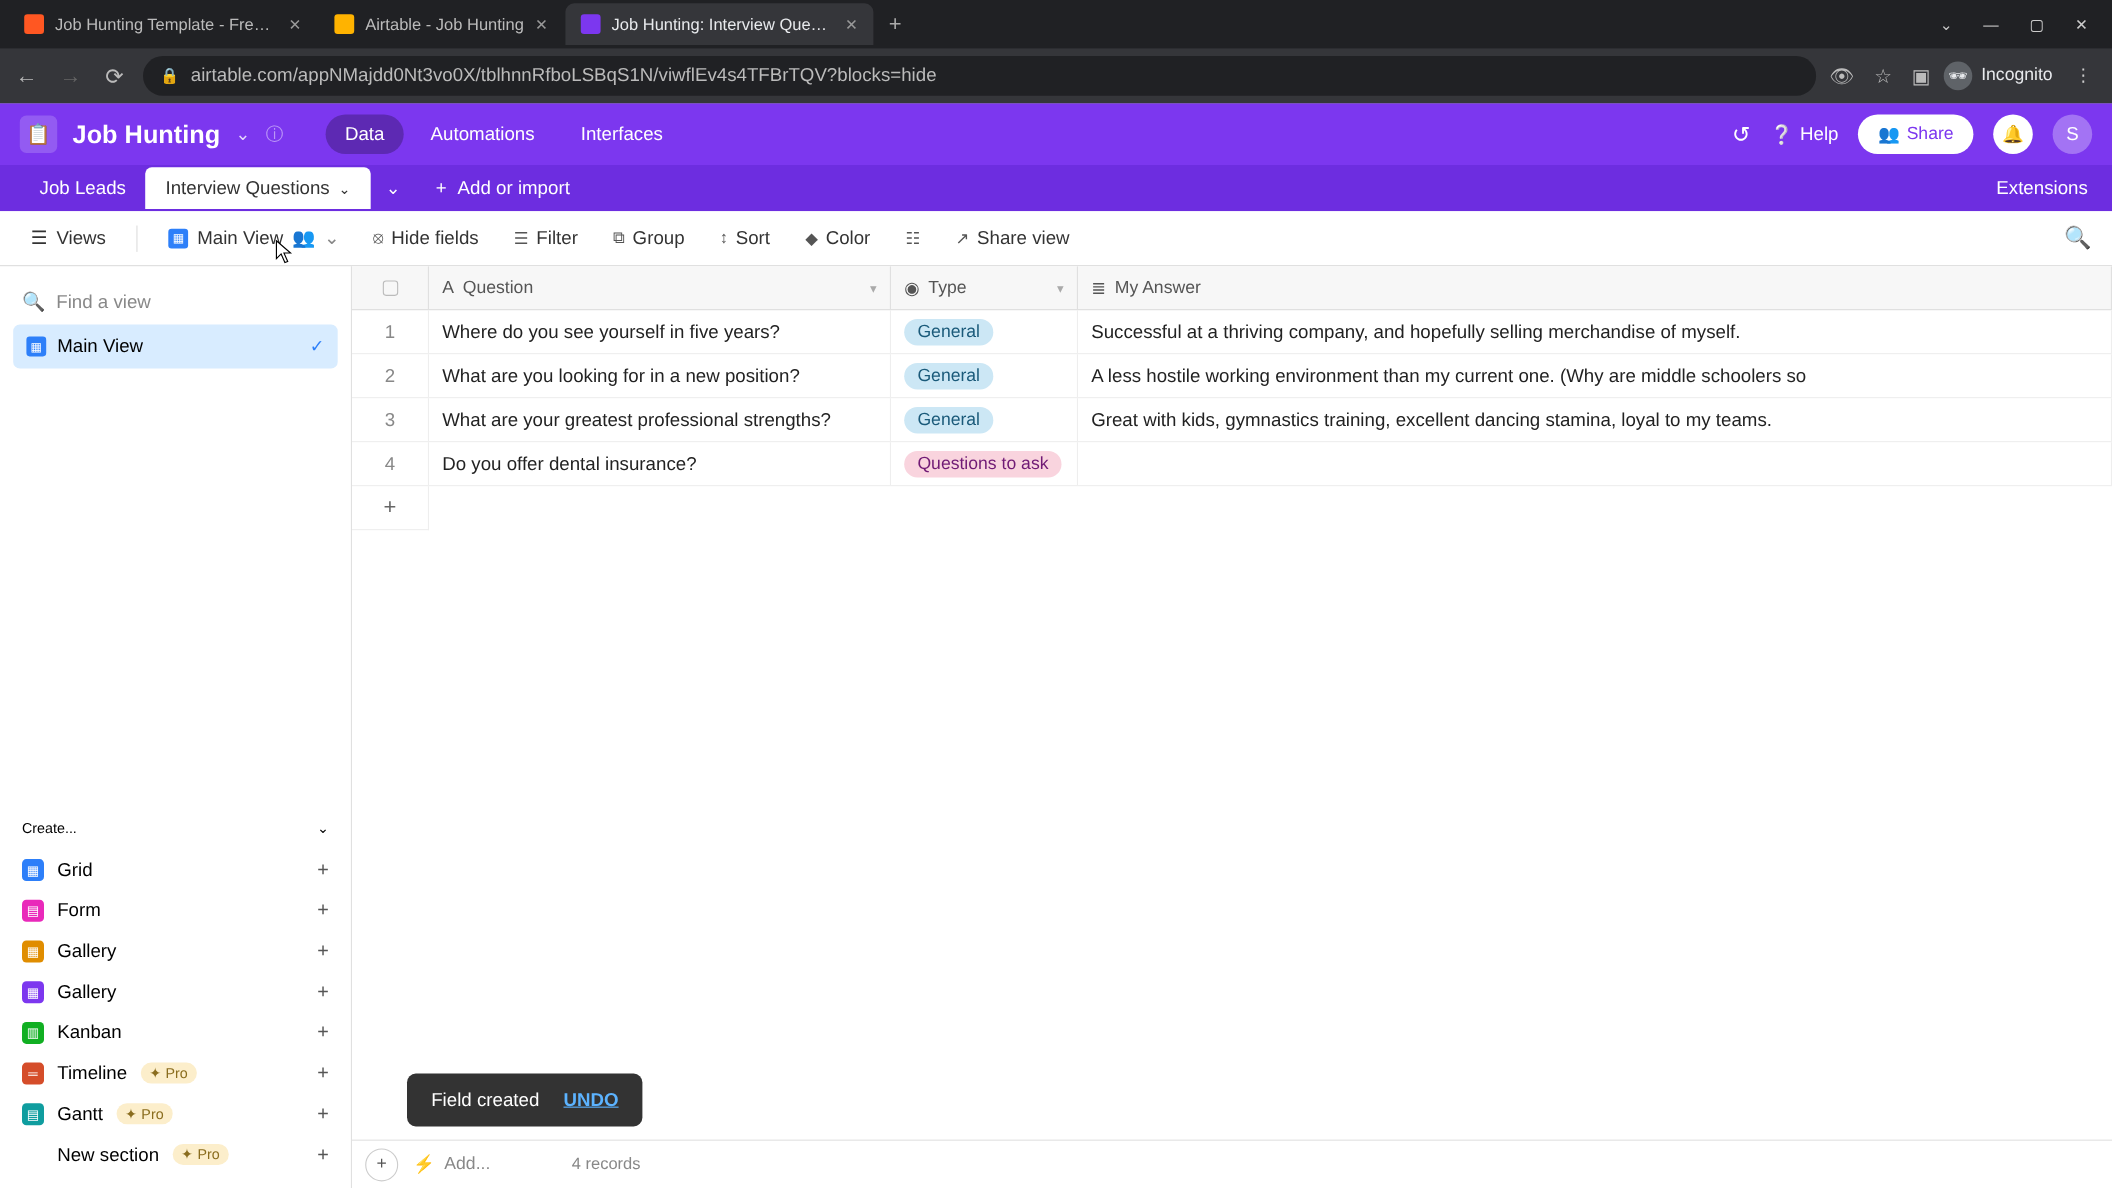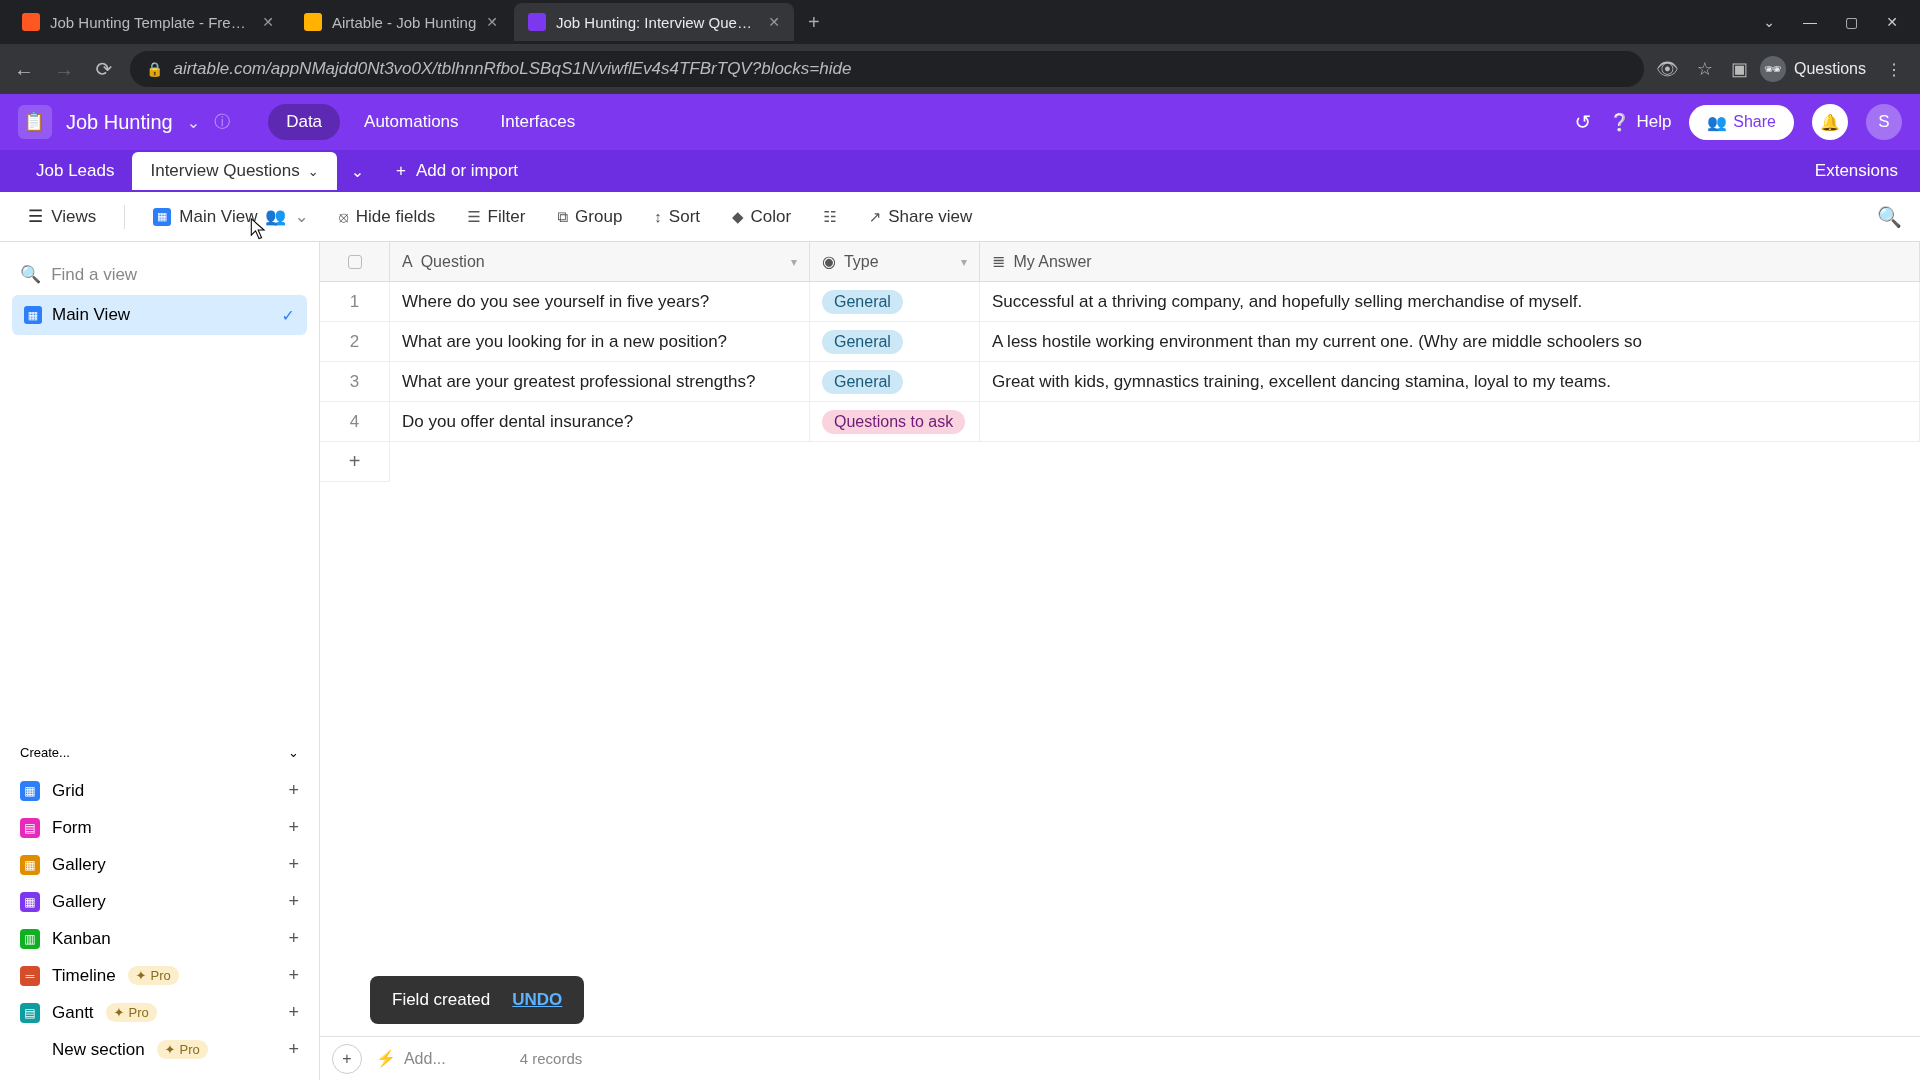--- a/index.html
+++ b/index.html
@@ -16,31 +16,31 @@
 .tab-title { white-space: nowrap; overflow: hidden; text-overflow: ellipsis; }
 .new-tab { color: #aaa; padding: 0 12px; font-size: 20px; cursor: pointer; }
 .win-controls { margin-left: auto; display: flex; gap: 28px; padding: 0 22px; color: #ccc; font-size: 14px; }
 .win-btn { cursor: pointer; }
 
 .addr-bar-row { display: flex; align-items: center; height: 50px; background: #35363a; padding: 0 10px; gap: 12px; }
 .nav-btn { color: #bbb; font-size: 20px; cursor: pointer; width: 28px; text-align: center; }
 .nav-btn.dim { color: #666; }
 .addr-bar { flex: 1; background: #202124; border-radius: 30px; height: 36px; display: flex; align-items: center; padding: 0 16px; gap: 10px; color: #bbb; font-size: 17px; }
 .addr-lock { font-size: 14px; }
-.addr-url { flex: 1; font-style: italic; }
+.addr-url { flex: 1; }
 .addr-icons { display: flex; gap: 18px; color: #bbb; font-size: 18px; }
 .incognito { display: flex; align-items: center; gap: 8px; color: #e8eaed; font-size: 16px; }
 .incog-icon { width: 26px; height: 26px; background: #5f6368; border-radius: 50%; display: flex; align-items: center; justify-content: center; font-size: 14px; }
 .menu-dots { color: #ccc; padding: 0 8px; cursor: pointer; }
 
 
 .at-top { background: #7c37ef; color: #fff; }
 .at-header { display: flex; align-items: center; height: 56px; padding: 0 18px; gap: 14px; }
 .base-icon { width: 34px; height: 34px; background: rgba(255,255,255,0.18); border-radius: 6px; display: flex; align-items: center; justify-content: center; font-size: 18px; }
-.base-name { font-size: 20px; font-weight: 400; }
+.base-name { font-size: 23px; font-weight: 700; }
 .base-drop { color: rgba(255,255,255,0.8); }
 .top-tabs { display: flex; gap: 6px; margin-left: 24px; }
 .top-tab { padding: 8px 18px; border-radius: 20px; font-size: 17px; cursor: pointer; }
 .top-tab.active { background: rgba(0,0,0,0.25); }
 .top-right { margin-left: auto; display: flex; align-items: center; gap: 18px; }
 .help-link { display: flex; align-items: center; gap: 6px; font-size: 17px; cursor: pointer; }
 .share-btn { background: #fff; color: #7c37ef; padding: 8px 18px; border-radius: 20px; font-size: 16px; font-weight: 500; display: flex; align-items: center; gap: 6px; cursor: pointer; }
 .bell-btn { width: 36px; height: 36px; background: #fff; color: #7c37ef; border-radius: 50%; display: flex; align-items: center; justify-content: center; cursor: pointer; }
 .avatar { width: 36px; height: 36px; background: rgba(255,255,255,0.3); border-radius: 50%; display: flex; align-items: center; justify-content: center; font-size: 17px; cursor: pointer; }
 
@@ -138,21 +138,21 @@
       <span class="addr-lock">🔒</span>
       <span class="addr-url">airtable.com/appNMajdd0Nt3vo0X/tblhnnRfboLSBqS1N/viwflEv4s4TFBrTQV?blocks=hide</span>
     </div>
     <div class="addr-icons">
       <span>👁</span>
       <span>☆</span>
       <span>▣</span>
     </div>
     <div class="incognito">
       <span class="incog-icon">🕶</span>
-      <span>Questions</span>
+      <span>Incognito</span>
     </div>
     <span class="menu-dots">⋮</span>
   </div>
 </div>
 
 <div class="at-top">
   <div class="at-header">
     <div class="base-icon">📋</div>
     <span class="base-name">Job Hunting</span>
     <span class="base-drop">⌄</span>

